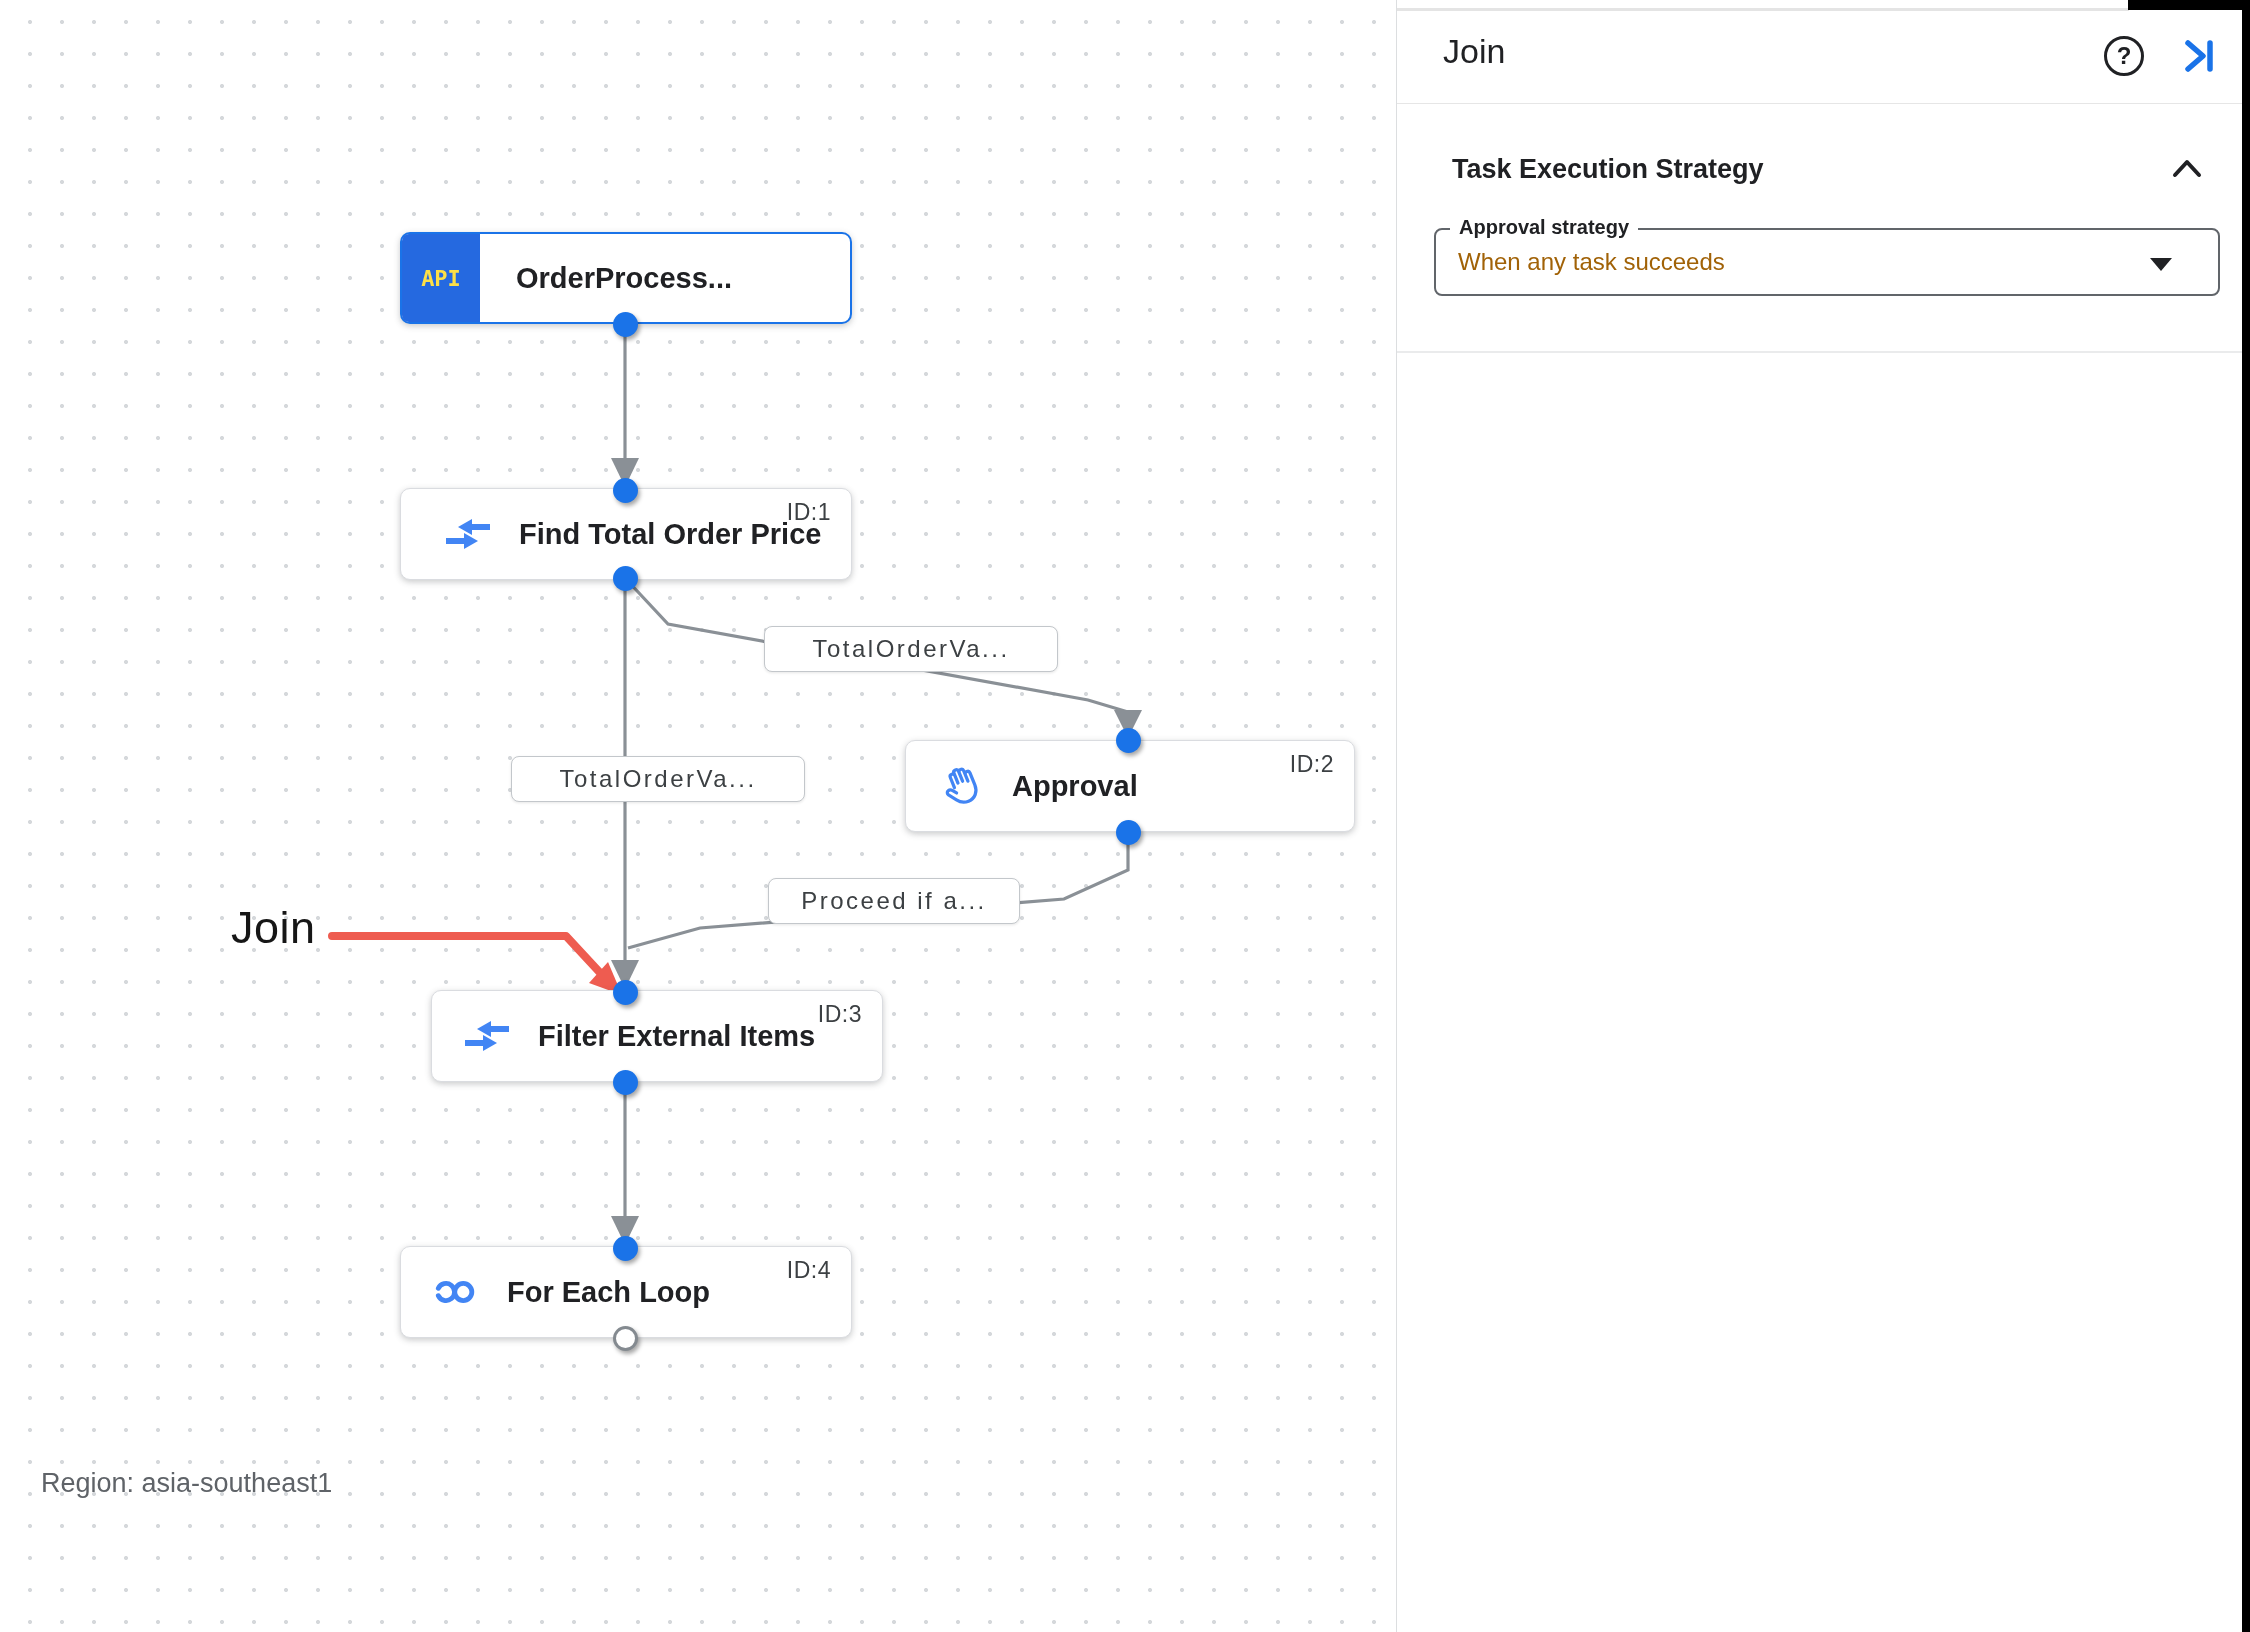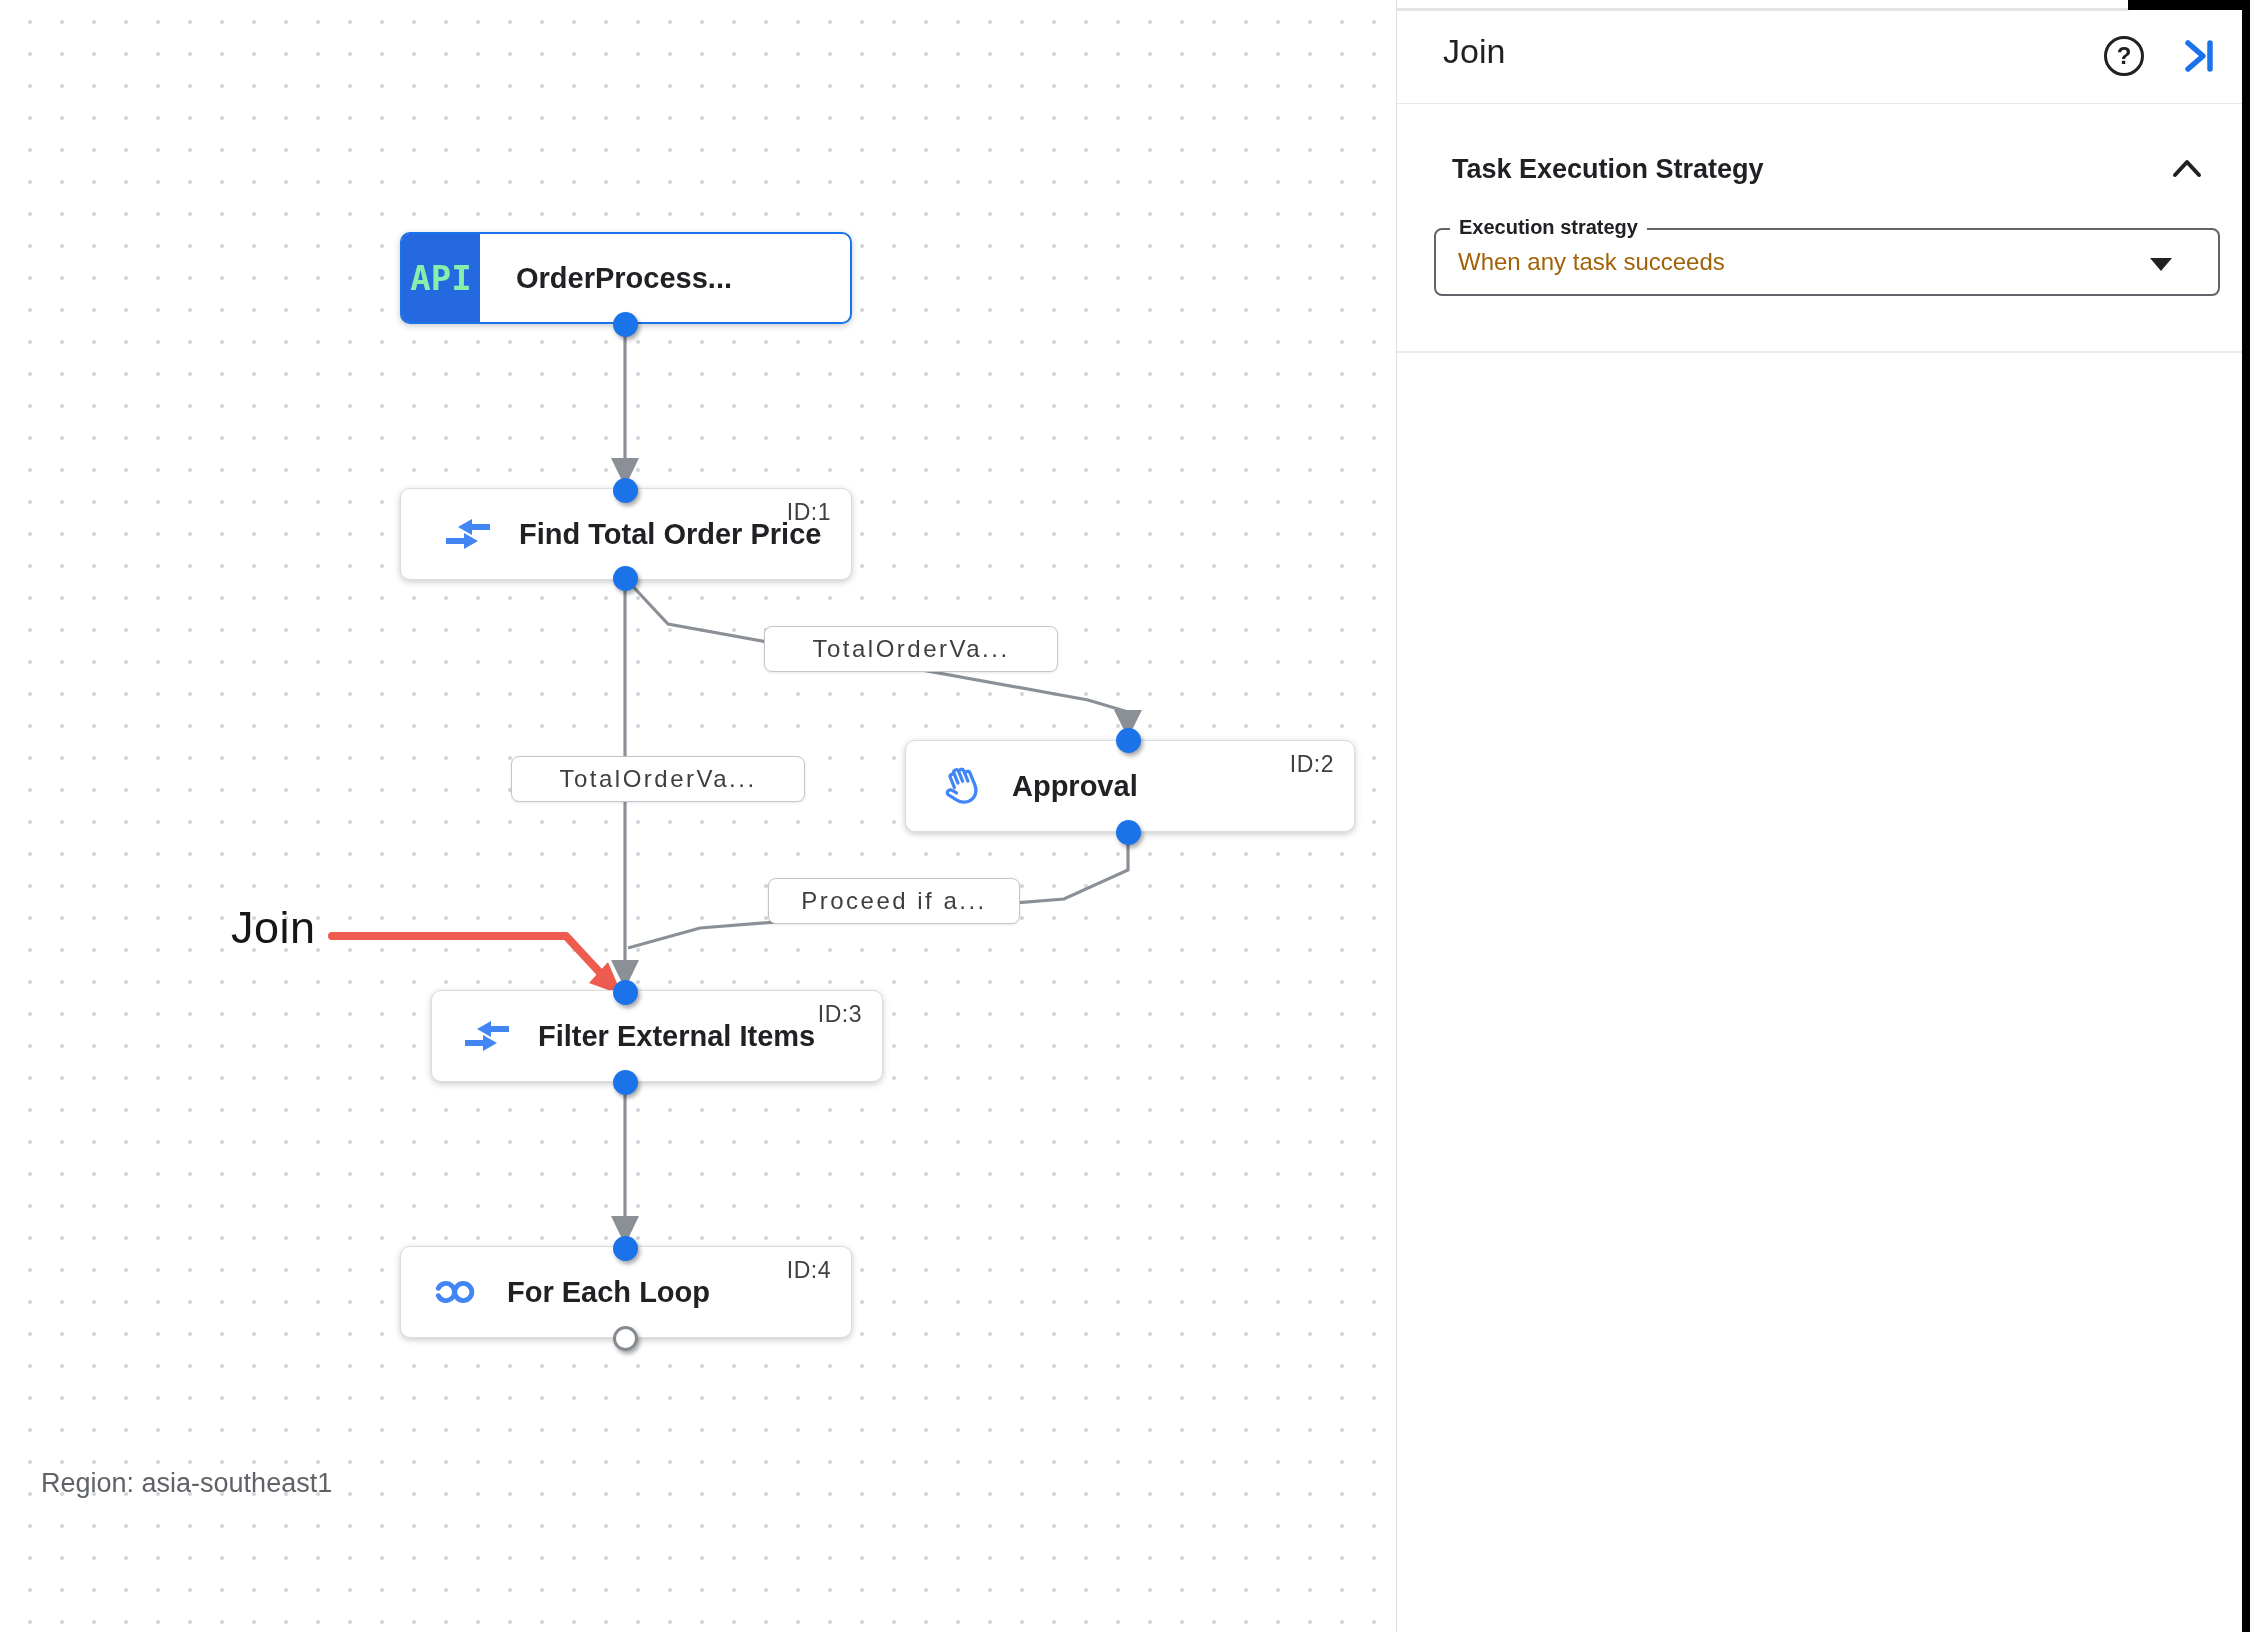--- a/index.html
+++ b/index.html
@@ -15,23 +15,23 @@
 
   .node { position:absolute; width:452px; height:92px; background:#fff;
           border:1.5px solid #dadce0; border-radius:10px; display:flex; align-items:center;
           box-shadow:0 2px 6px rgba(60,64,67,.28); }
   .node-trigger { left:400px; top:232px; border:2px solid #1a73e8; }
   .node-find    { left:400px; top:488px;padding-left:12px; }
   .node-approval{ left:905px; top:740px; width:450px; }
   .node-filter  { left:400px; top:990px;margin-left:31px; }
   .node-foreach { left:400px; top:1246px; }
 
-  .api-badge { width:78px; height:100%; background:#2569e0; color:#86efac; border-radius:7px 0 0 7px;
+  .api-badge { width:78px; height:100%; background:#2569e0; color:#fde047; border-radius:7px 0 0 7px;
                display:flex; align-items:center; justify-content:center;
-               font-family:"DejaVu Sans Mono", monospace; font-size:34px; font-weight:700; }
+               font-family:"DejaVu Sans Mono", monospace; font-size:22px; font-weight:700; }
   .node-title { font-size:29px; font-weight:700; color:#202124; margin-left:26px; white-space:nowrap; }
   .node-trigger .node-title { margin-left:36px; }
   .node-icon { margin-left:30px; width:50px; display:flex; align-items:center; justify-content:center; }
   .id-badge { position:absolute; top:10px; right:20px; font-size:23px; color:#3c4043; letter-spacing:.5px; }
 
   .port { position:absolute; width:25px; height:25px; border-radius:50%; background:#1a73e8;
           box-shadow:2px 3px 4px rgba(0,0,0,.35); }
   .port-open { background:#fff; border:3.5px solid #848a90; }
 
   .edge-label { position:absolute; width:294px; height:46px; background:#fff;
@@ -211,21 +211,21 @@
     <div class="section-header">
       <div class="section-title">Task Execution Strategy</div>
       <span class="chevron-up">
         <svg width="42" height="42" viewBox="0 0 42 42">
           <polyline points="9,27 21,14 33,27" fill="none" stroke="#202124" stroke-width="4" stroke-linecap="round" stroke-linejoin="round"></polyline>
         </svg>
       </span>
     </div>
 
     <div class="dropdown">
-      <div class="dropdown-label">Execution strategy</div>
+      <div class="dropdown-label">Approval strategy</div>
       <div class="dropdown-value">When any task succeeds</div>
       <div class="select-arrow"></div>
     </div>
 
     <div class="panel-divider"></div>
   </div>
 
   <div class="black-bar-top"></div>
   <div class="black-bar-right"></div>
 </div>

